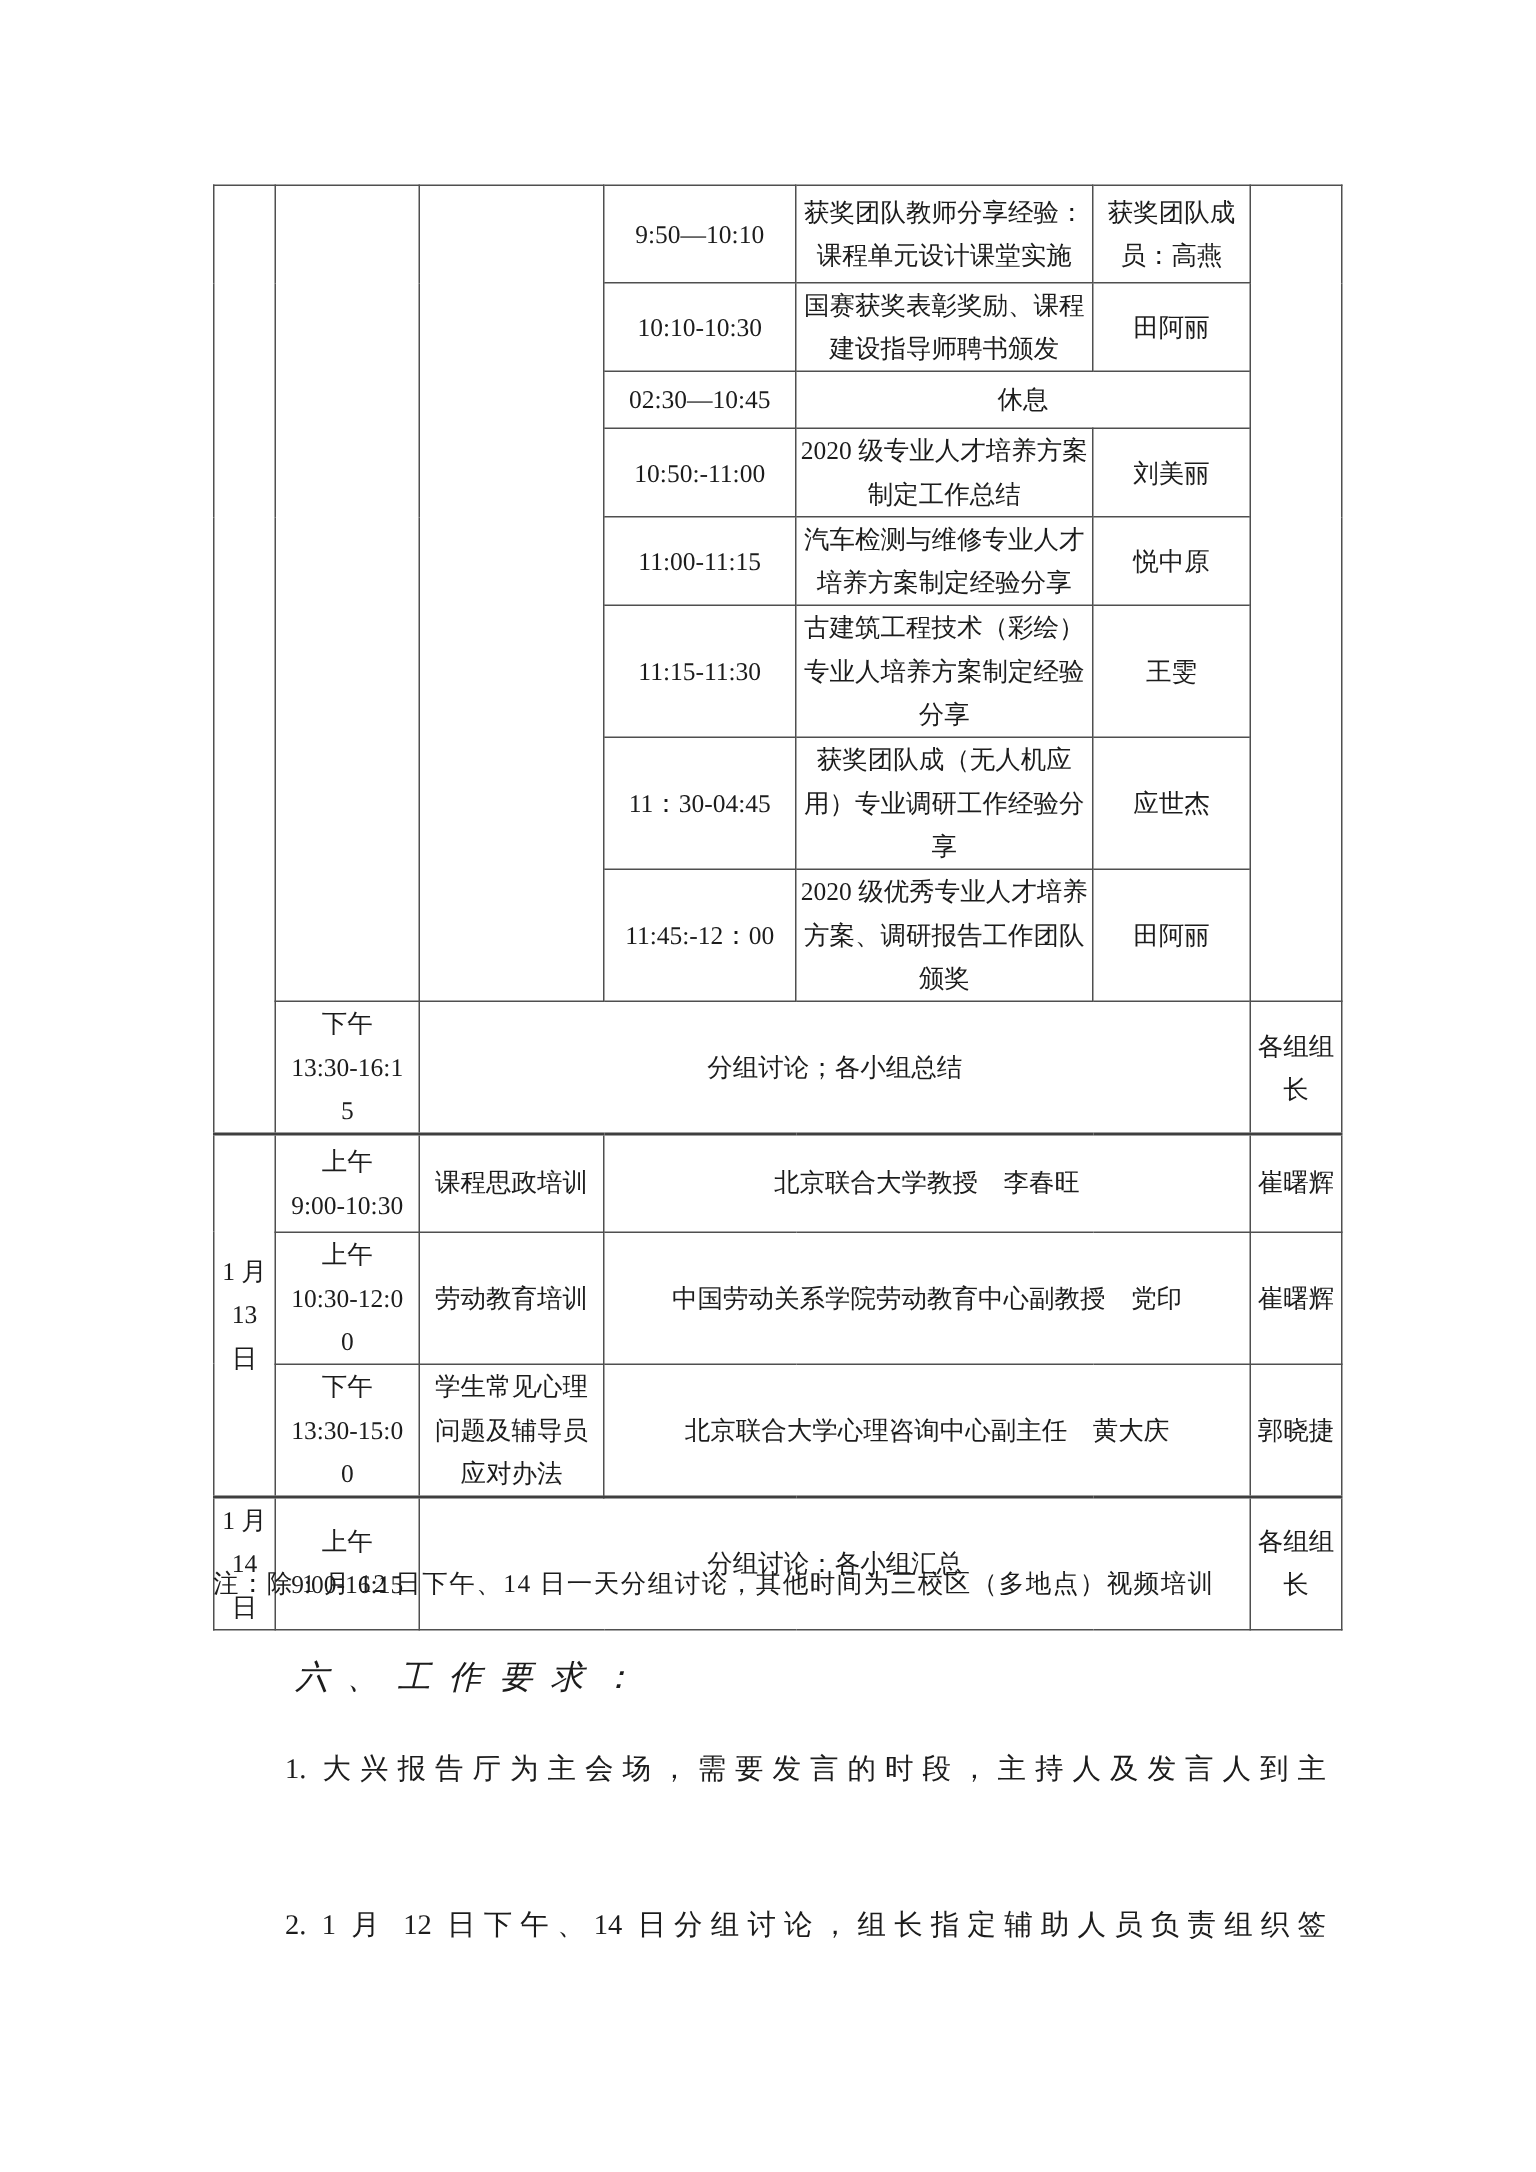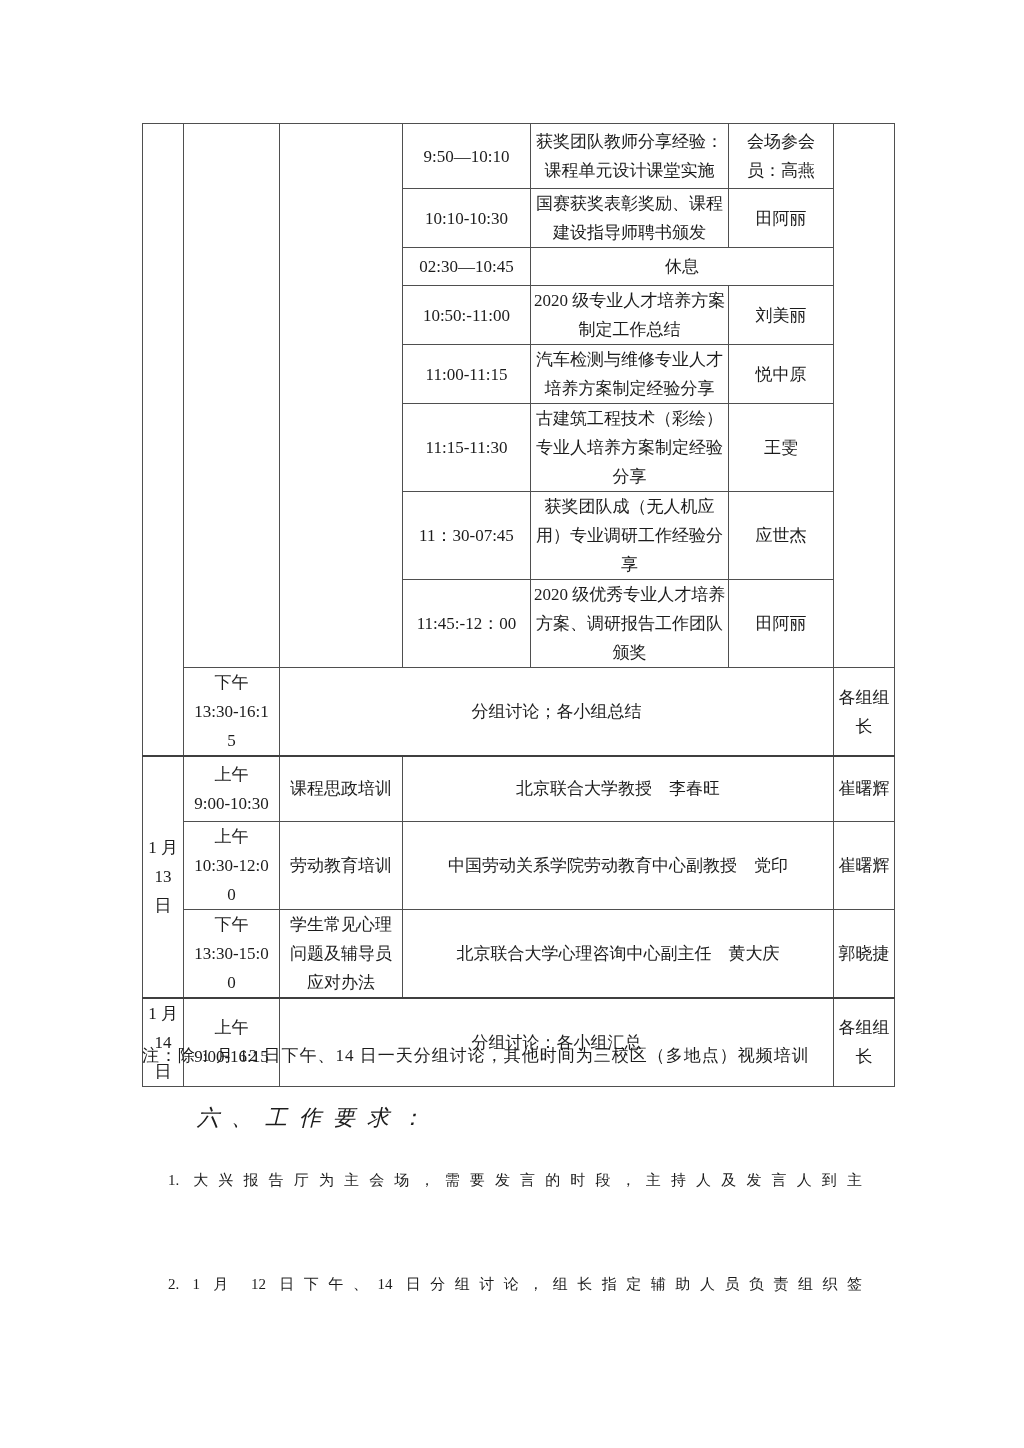--- a/index.html
+++ b/index.html
@@ -40,22 +40,22 @@
     left:142px;top:1044px;width:760px;
     font-size:17px;letter-spacing:1px;line-height:24px;
   }
   .section-heading{
     left:142px;top:1102px;width:760px;
     font-size:22px;letter-spacing:12px;line-height:32px;
     padding-left:55px;
     font-style:italic;
   }
   .para{
-    left:126px;width:736px;
-    font-size:15px;line-height:52px;
+    left:148px;width:736px;
+    font-size:19px;line-height:52px;
   }
   .para1{top:1154px;}
   .para2{top:1258px;}
   .p-stretch{
     text-align:justify;
     text-align-last:justify;
     text-justify:inter-character;
     text-indent:42px;
   }
   .p-normal{text-align:left;}
@@ -74,21 +74,21 @@
         <col style="width:105px">
       <col style="width:61px">
     </colgroup>
     <tbody>
       <tr style="height:65px">
         <td rowspan="9" class="c-date"></td>
         <td rowspan="8"></td>
         <td rowspan="8" class="c-topic"></td>
         <td class="c-time">9:50—10:10</td>
         <td>获奖团队教师分享经验：课程单元设计课堂实施</td>
-        <td>会场参会
+        <td>获奖团队成
 员：高燕</td>
         <td rowspan="8"></td>
       </tr>
       <tr style="height:57px">
         <td class="c-time">10:10-10:30</td>
         <td>国赛获奖表彰奖励、课程建设指导师聘书颁发</td>
         <td>田阿丽</td>
       </tr>
       <tr style="height:38px">
         <td class="c-time">02:30—10:45</td>
@@ -103,21 +103,21 @@
         <td class="c-time">11:00-11:15</td>
         <td>汽车检测与维修专业人才培养方案制定经验分享</td>
         <td>悦中原</td>
       </tr>
       <tr style="height:84px">
         <td class="c-time">11:15-11:30</td>
         <td>古建筑工程技术（彩绘）专业人培养方案制定经验分享</td>
         <td>王雯</td>
       </tr>
       <tr style="height:83px">
-        <td class="c-time">11：30-07:45</td>
+        <td class="c-time">11：30-04:45</td>
         <td>获奖团队成（无人机应用）专业调研工作经验分享</td>
         <td>应世杰</td>
       </tr>
       <tr style="height:82px">
         <td class="c-time">11:45:-12：00</td>
         <td>2020 级优秀专业人才培养方案、调研报告工作团队颁奖</td>
         <td>田阿丽</td>
       </tr>
       <tr style="height:80px">
         <td>下午

